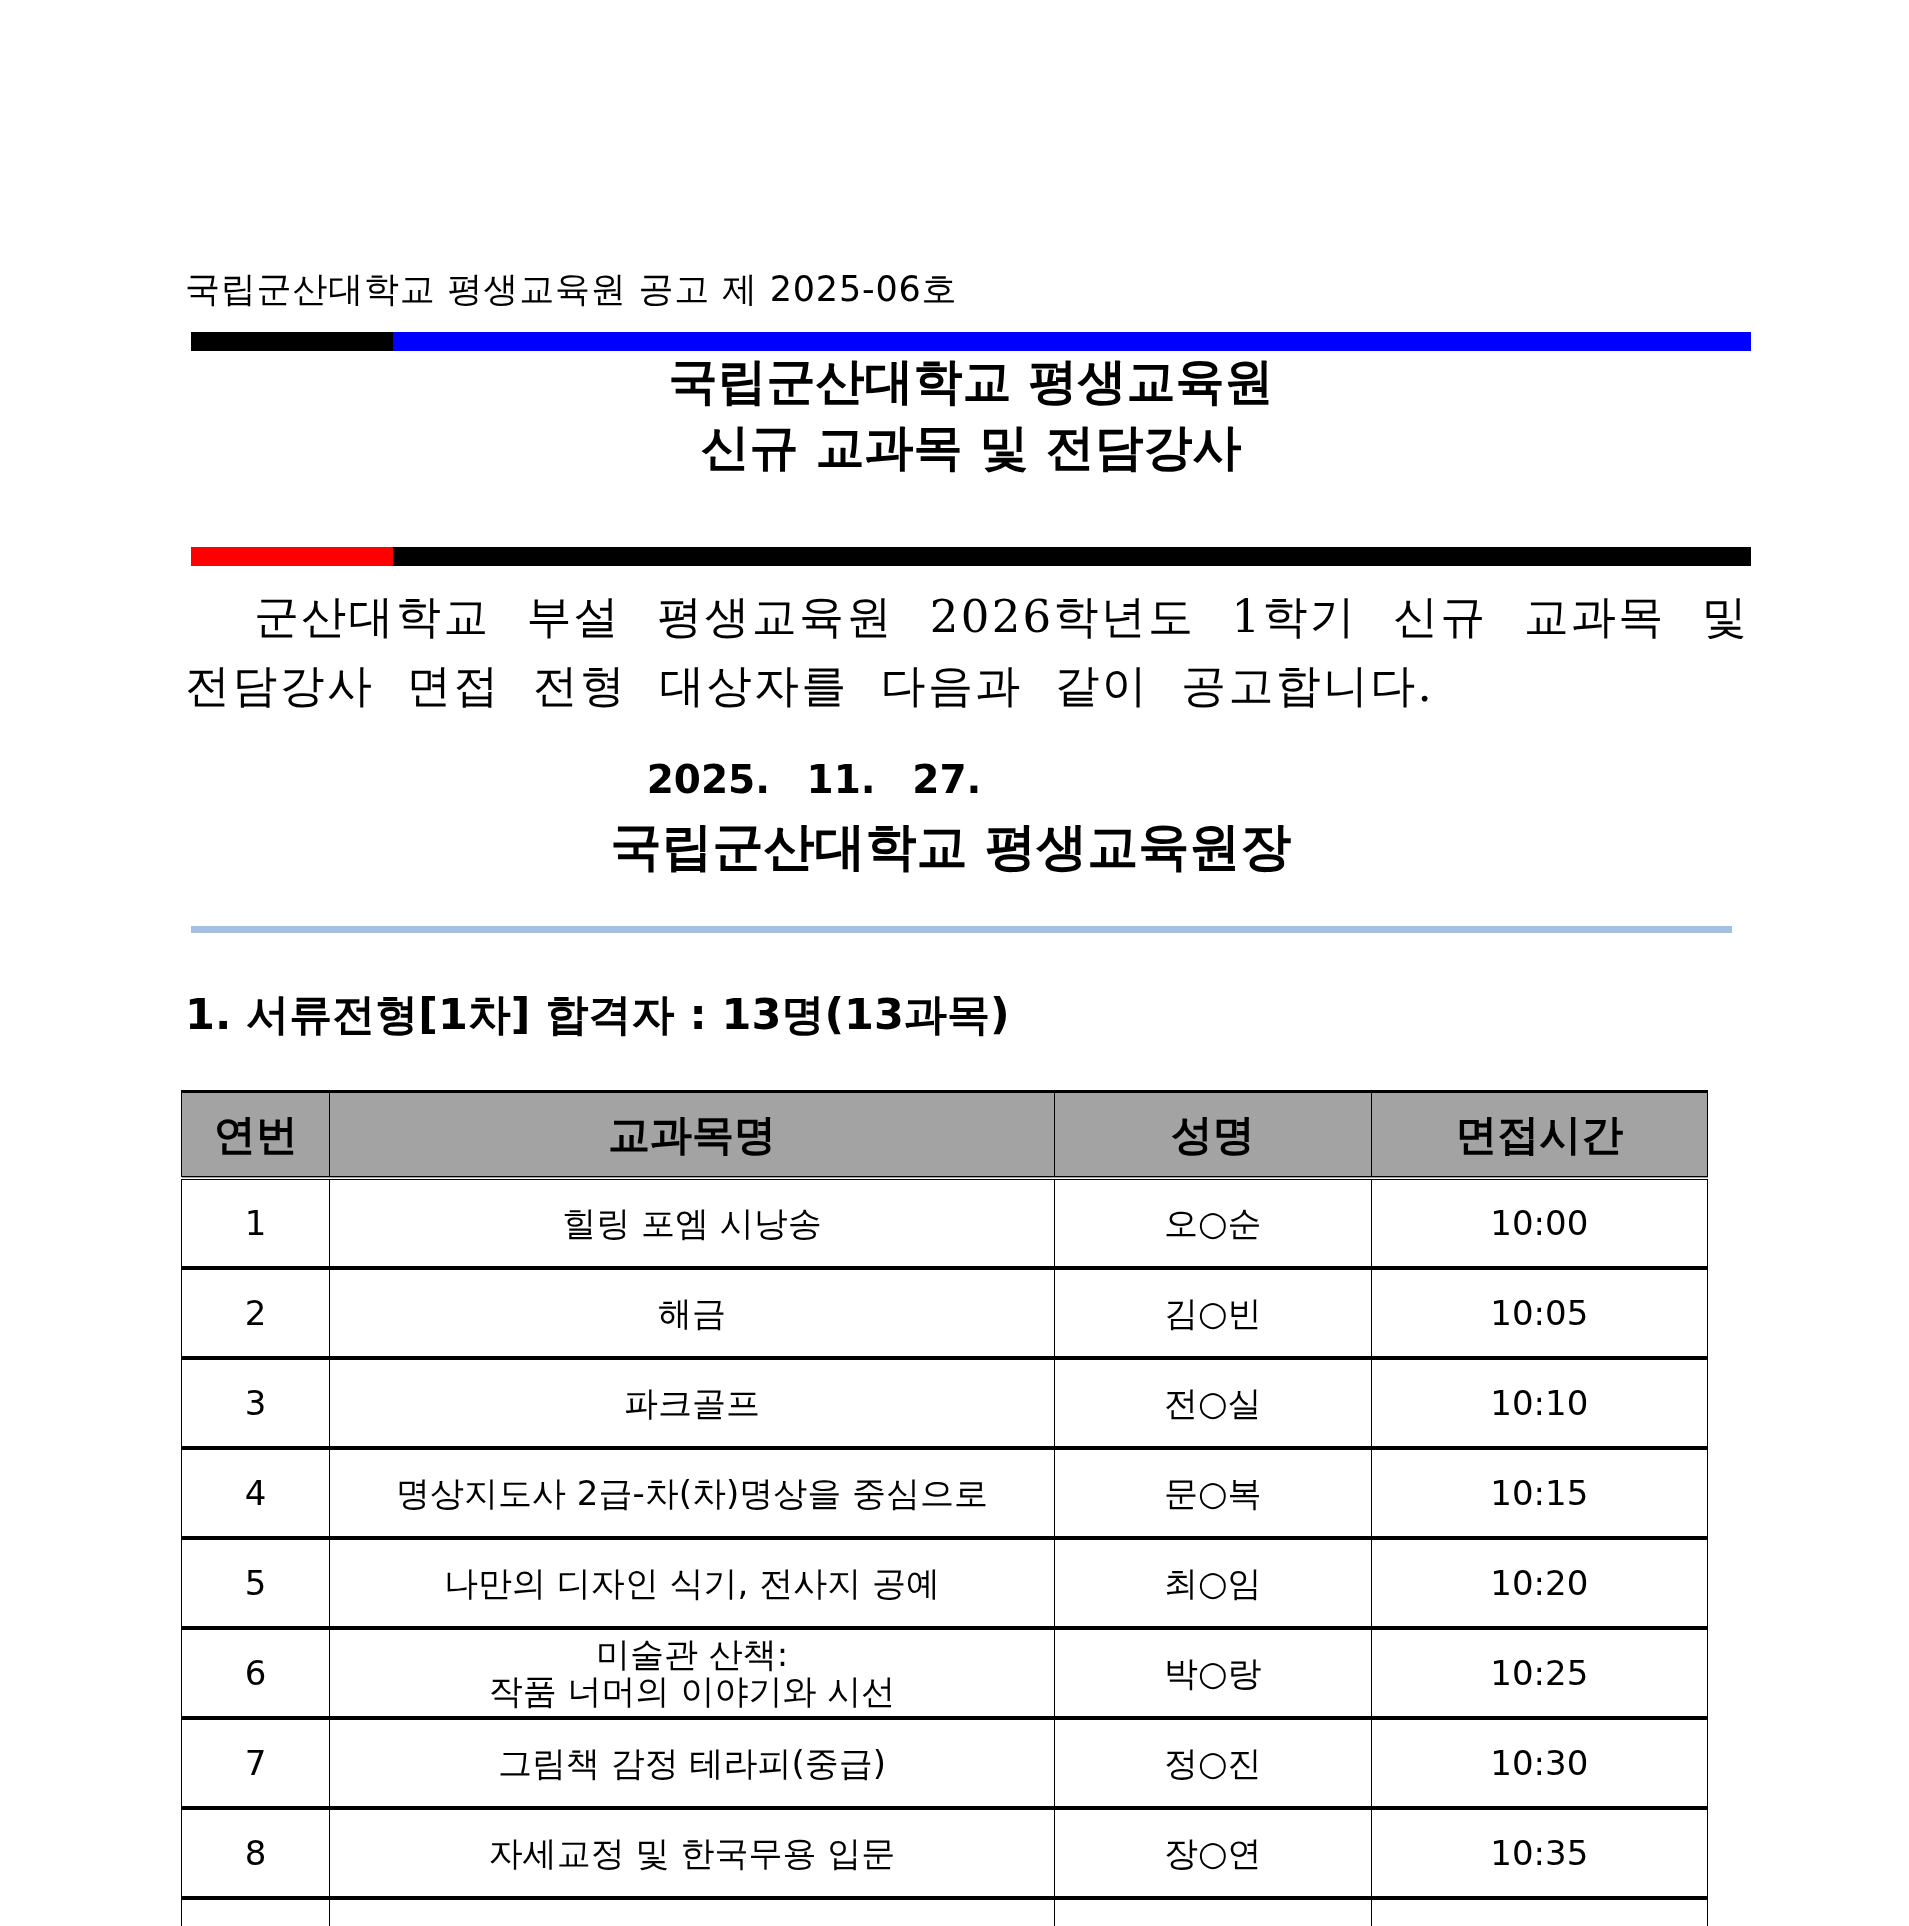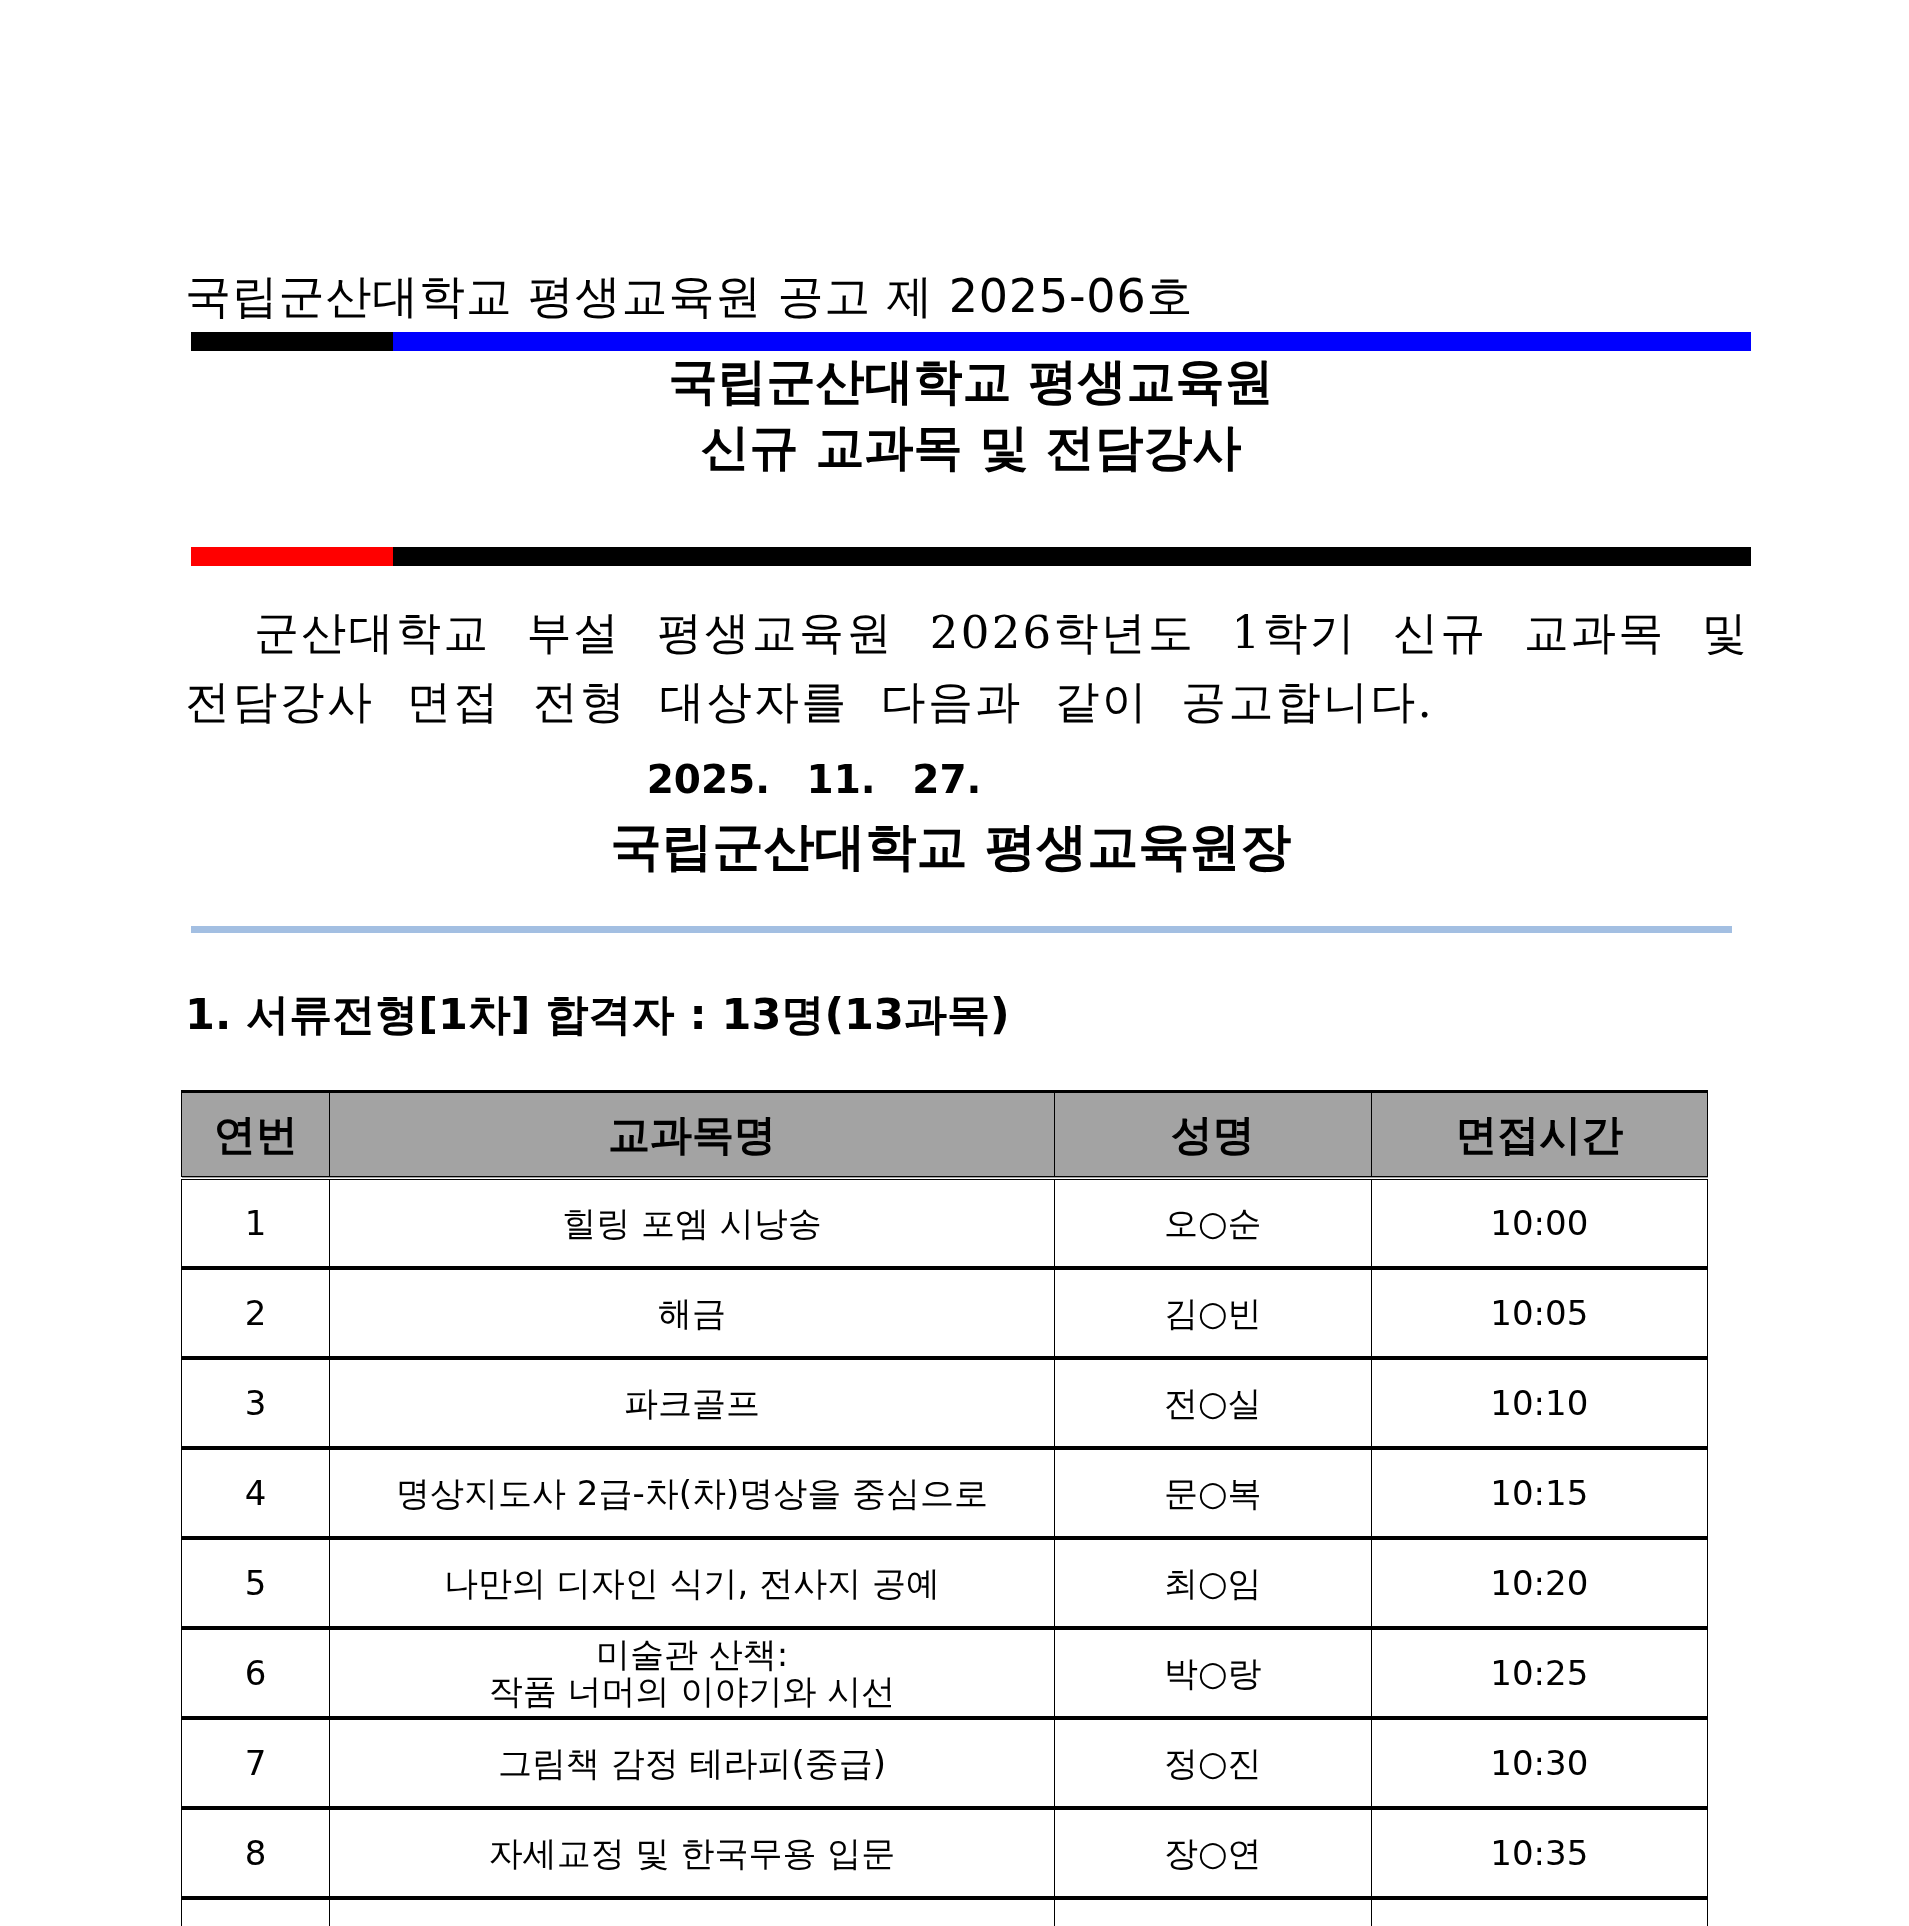--- a/index.html
+++ b/index.html
@@ -2,33 +2,33 @@
 <html style="font-size:6.2px"><head>
 <meta charset="utf-8">
 <style>
   html, body { margin: 0; padding: 0; background: #ffffff; }
   body {
     width: 1910px; height: 2700px; position: relative; overflow: hidden;
     font-family: "DejaVu Sans", "Liberation Sans", sans-serif; color: #000;
   }
   .notice-no {
     position: absolute; left: 185px; top: 266px;
-    font-size: 46px; letter-spacing: 0.8px;
+    font-size: 35px; letter-spacing: 0.8px;
   }
   .bar { position: absolute; left: 191px; width: 1560px; height: 18.5px; display: flex; }
   .bar .seg1 { width: 202px; height: 100%; }
   .bar .seg2 { flex: 1; height: 100%; }
   .bar-top { top: 332px; }
   .bar-bottom { top: 547px; }
   .title-block {
     position: absolute; left: 191px; width: 1560px; top: 349px;
     text-align: center; font-weight: bold; font-size: 49px; line-height: 66px;
   }
   .intro {
-    position: absolute; left: 185px; top: 598px; width: 1564px;
+    position: absolute; left: 185px; top: 582px; width: 1564px;
     font-family: "DejaVu Serif", "Liberation Serif", serif;
     font-size: 45px; line-height: 69px; text-align: justify;
     text-indent: 69px; letter-spacing: 2.3px; word-spacing: 15.4px;
   }
   .date {
     position: absolute; left: 0; width: 1628px; top: 757px; text-align: center;
     font-weight: bold; font-size: 39px; word-spacing: 23px;
   }
   .signer {
     position: absolute; left: 0; width: 1902px; top: 813px; text-align: center;

